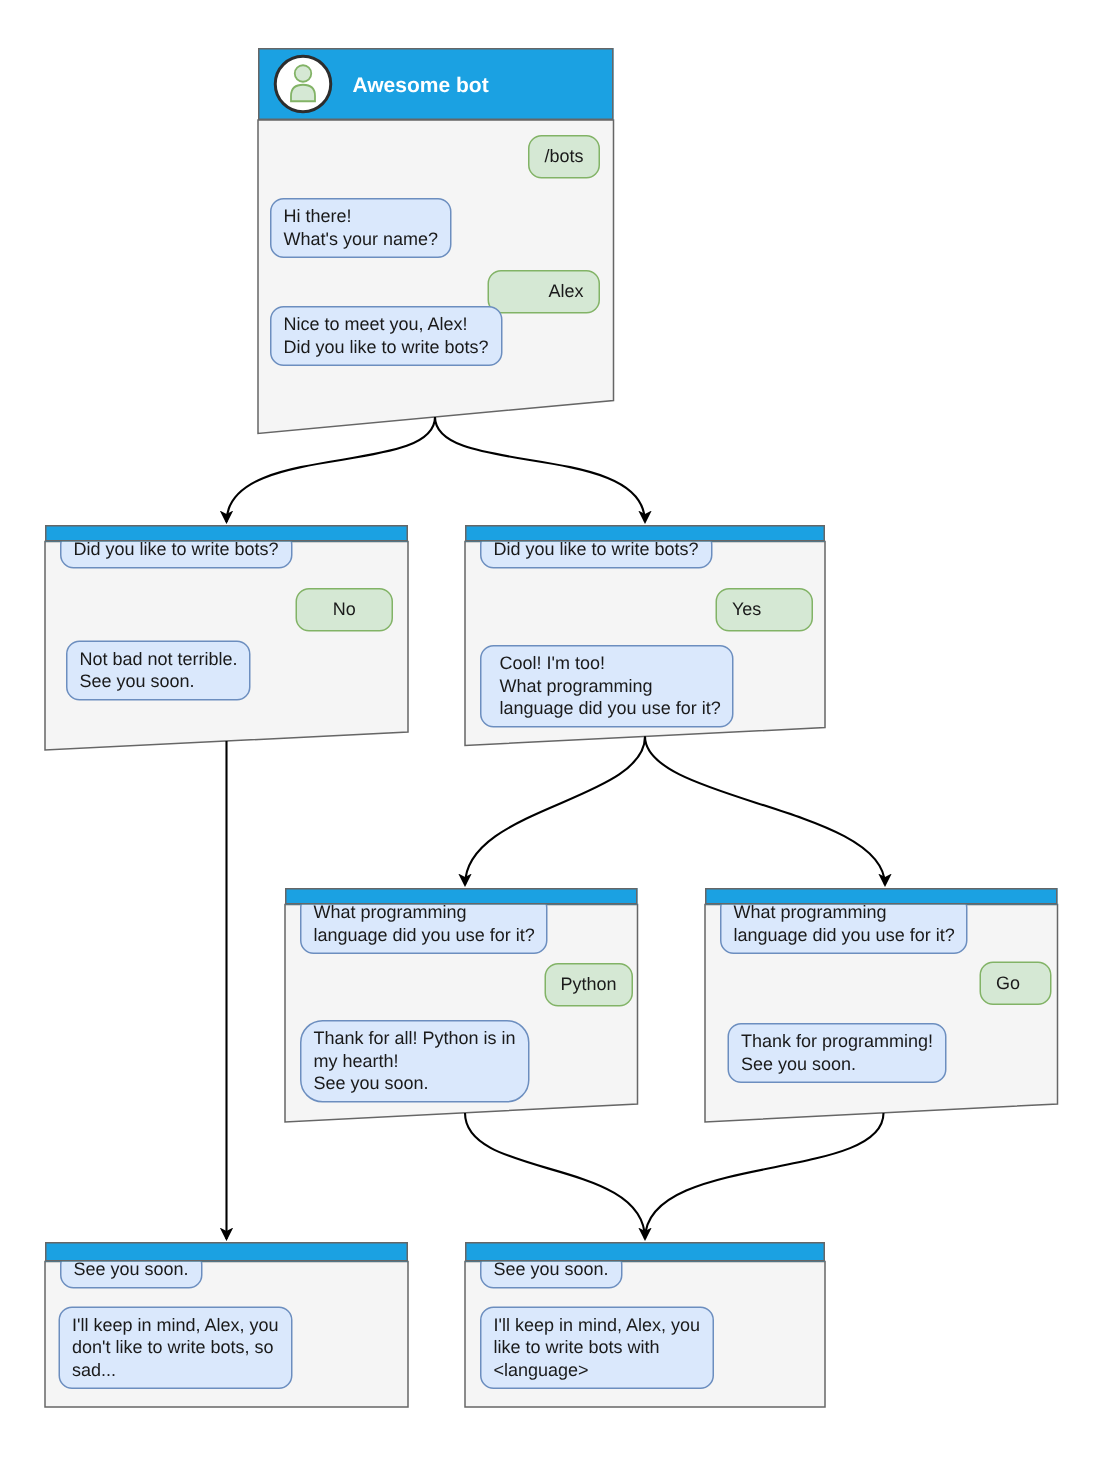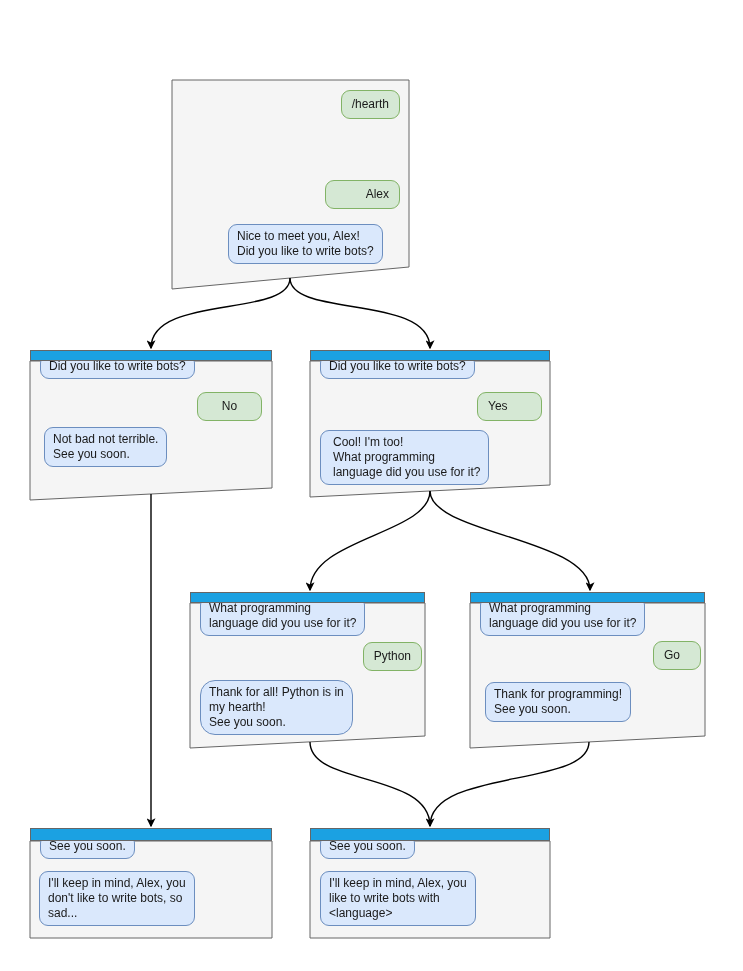--- a/index.html
+++ b/index.html
@@ -50,23 +50,33 @@
 
     <path class="edge" d="M290,278 C290,318 151,294 151,348" marker-end="url(#arrow)"></path>
     <path class="edge" d="M290,278 C290,318 430,294 430,348" marker-end="url(#arrow)"></path>
     <path class="edge" d="M151,494 L151,826" marker-end="url(#arrow)"></path>
     <path class="edge" d="M430,491 C430,534 310,538 310,590" marker-end="url(#arrow)"></path>
     <path class="edge" d="M430,491 C430,534 590,538 590,590" marker-end="url(#arrow)"></path>
     <path class="edge" d="M310,742 C310,786 430,772 430,826" marker-end="url(#arrow)"></path>
     <path class="edge" d="M589,742 C589,788 430,768 430,826"></path>
   </svg>
 
-  <div class="bubble user-b" style="right:343px; top:90px;">/hearth</div>
+  <div class="hdr main-hdr" style="left:172px; top:32px; width:237px; height:48px;">
+    <svg width="40" height="40" viewBox="0 0 40 40">
+      <circle cx="20" cy="20" r="18.5" fill="#ffffff" stroke="#2d2d2d" stroke-width="2"></circle>
+      <path d="M12,31.5 L12,28 C12,22.5 15,20.5 20,20.5 C25,20.5 28,22.5 28,28 L28,31.5 Z" style="fill:var(--user-bubble-bg,#d5e8d4); stroke:var(--user-bubble-border,#82b366)" stroke-width="1.2"></path>
+      <circle cx="20" cy="13" r="5.5" style="fill:var(--user-bubble-bg,#d5e8d4); stroke:var(--user-bubble-border,#82b366)" stroke-width="1.2"></circle>
+    </svg>
+    <span class="main-title">Awesome bot</span>
+  </div>
+  <div class="bubble user-b" style="right:343px; top:90px;">/bots</div>
+  <div class="bubble bot-b" style="left:180px;  top:132px;">Hi there!
+What's your name?</div>
   <div class="bubble user-b" style="right:343px; top:180px;padding-left:40px;">Alex</div>
-  <div class="bubble bot-b" style="left:180px;  top:224px;margin-left:48px;">Nice to meet you, Alex!
+  <div class="bubble bot-b" style="left:180px;  top:204px;">Nice to meet you, Alex!
 Did you like to write bots?</div>
 
   <div class="hdr" style="left:30px; top:350px; width:242px; height:11px;"></div>
   <div class="bubble bot-b" style="left:40px;  top:354px;">Did you like to write bots?</div>
   <div class="bubble user-b" style="right:481px; top:392px; min-width:65px;text-align:center;">No</div>
   <div class="bubble bot-b" style="left:44px;  top:427px;">Not bad not terrible.
 See you soon.</div>
 
   <div class="hdr" style="left:310px; top:350px; width:240px; height:11px;"></div>
   <div class="bubble bot-b" style="left:320px; top:354px;">Did you like to write bots?</div>

